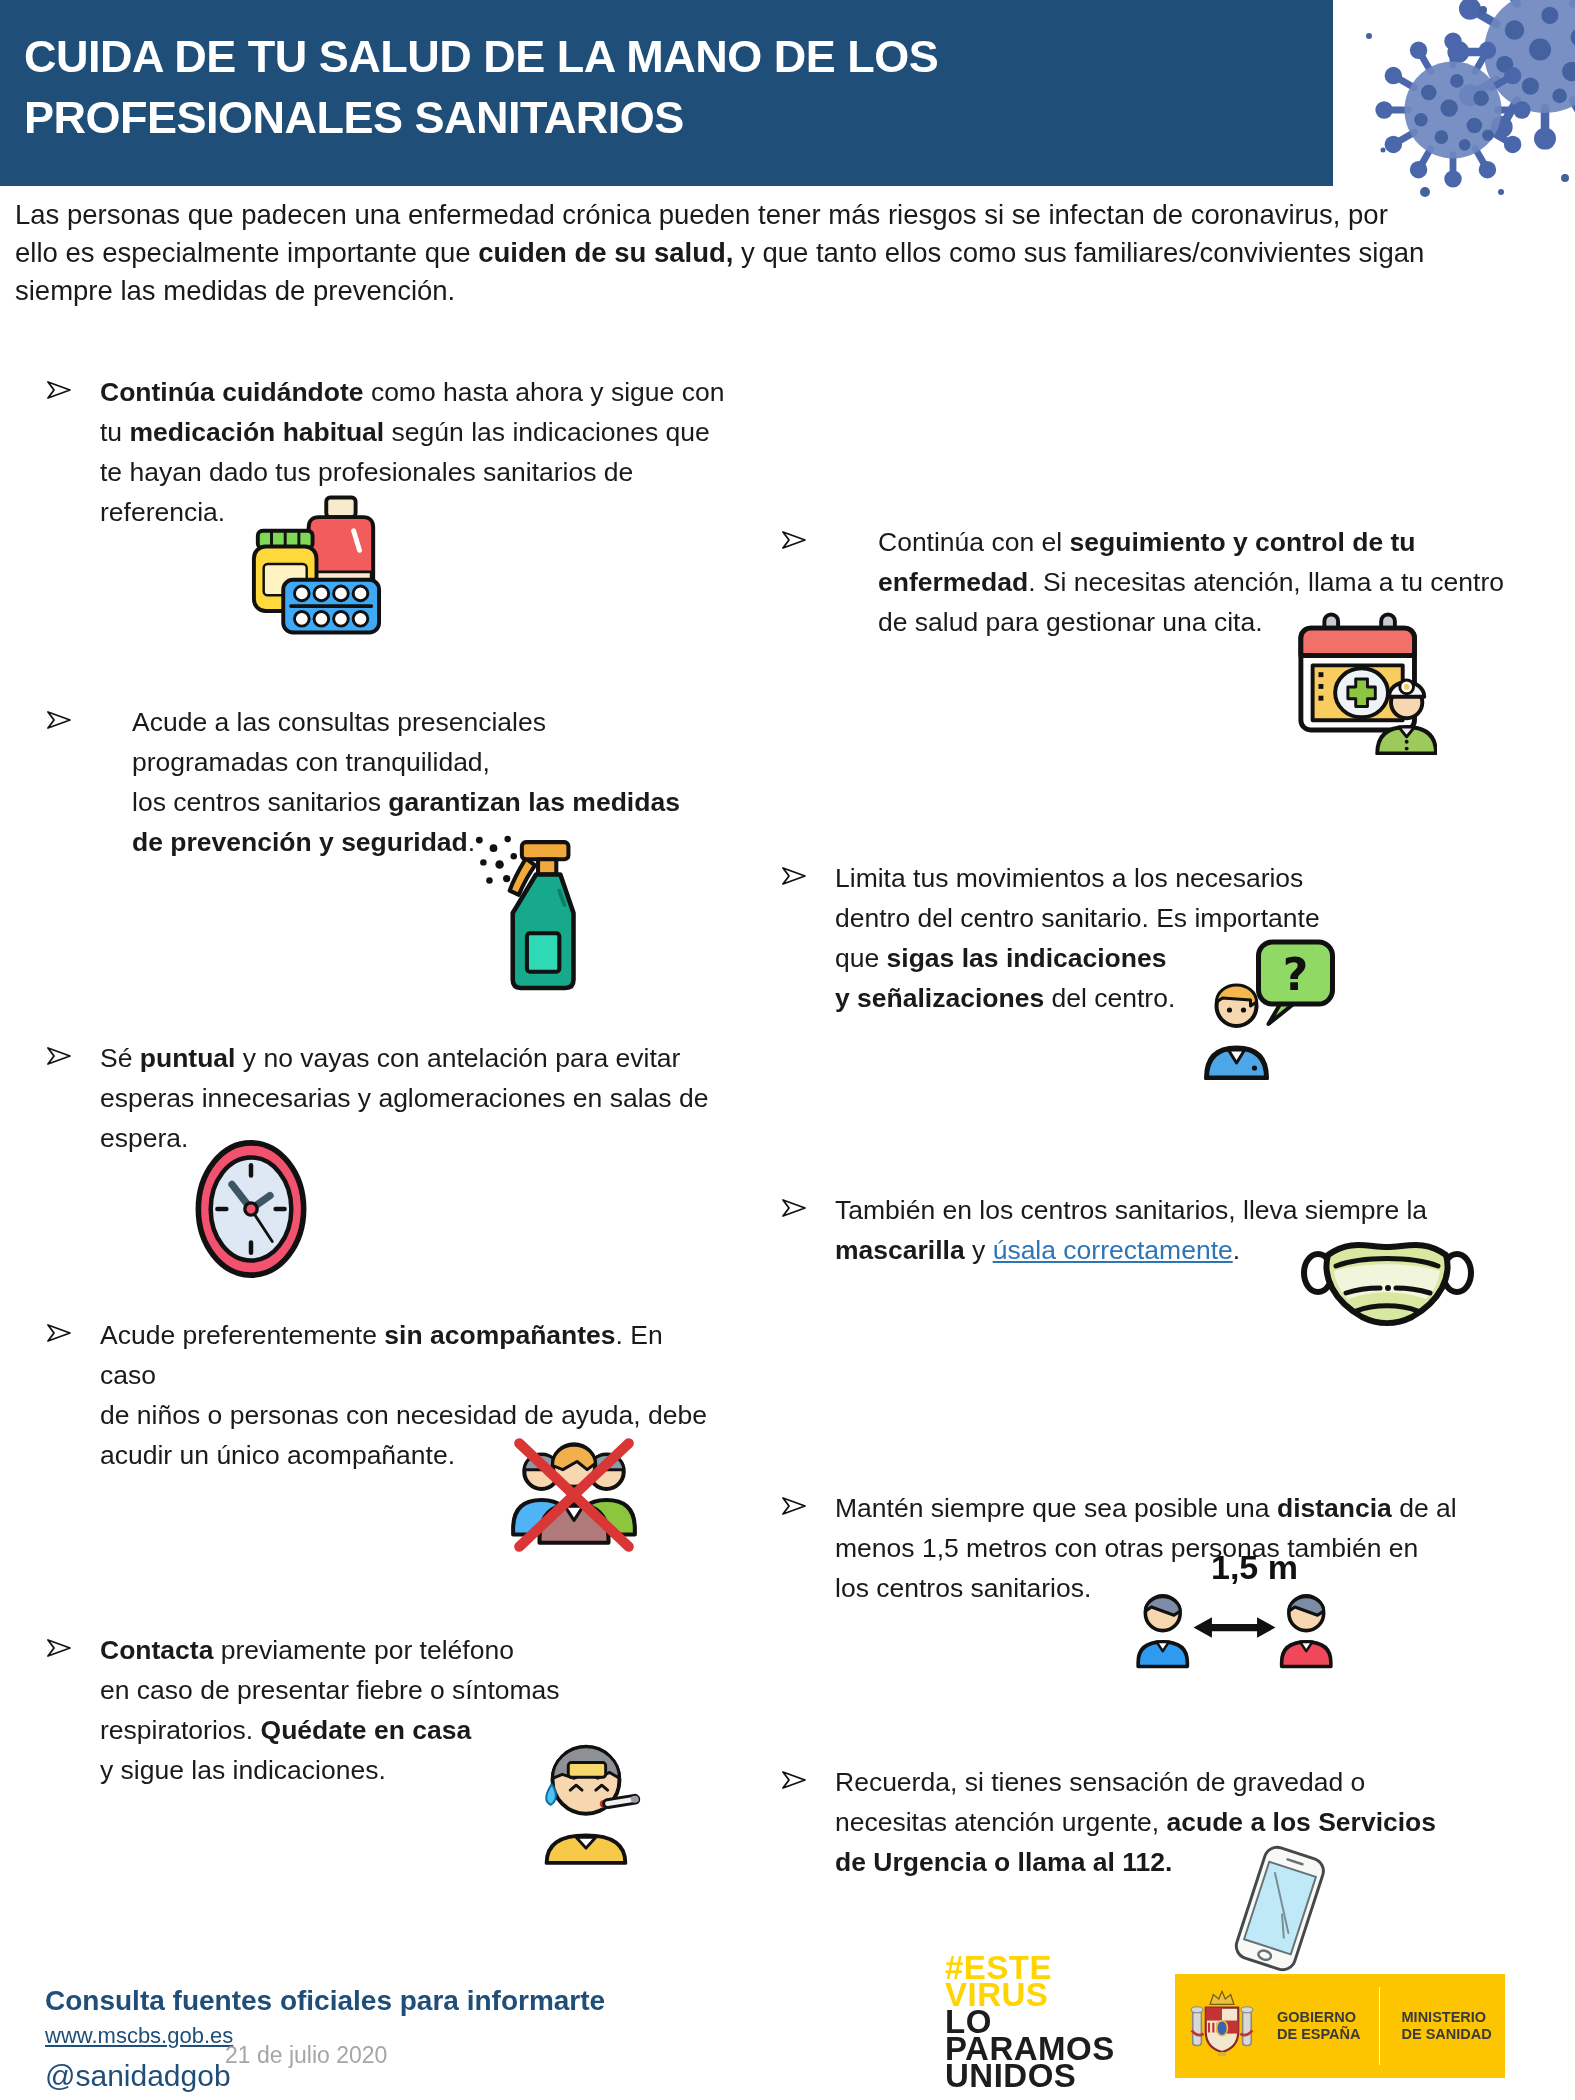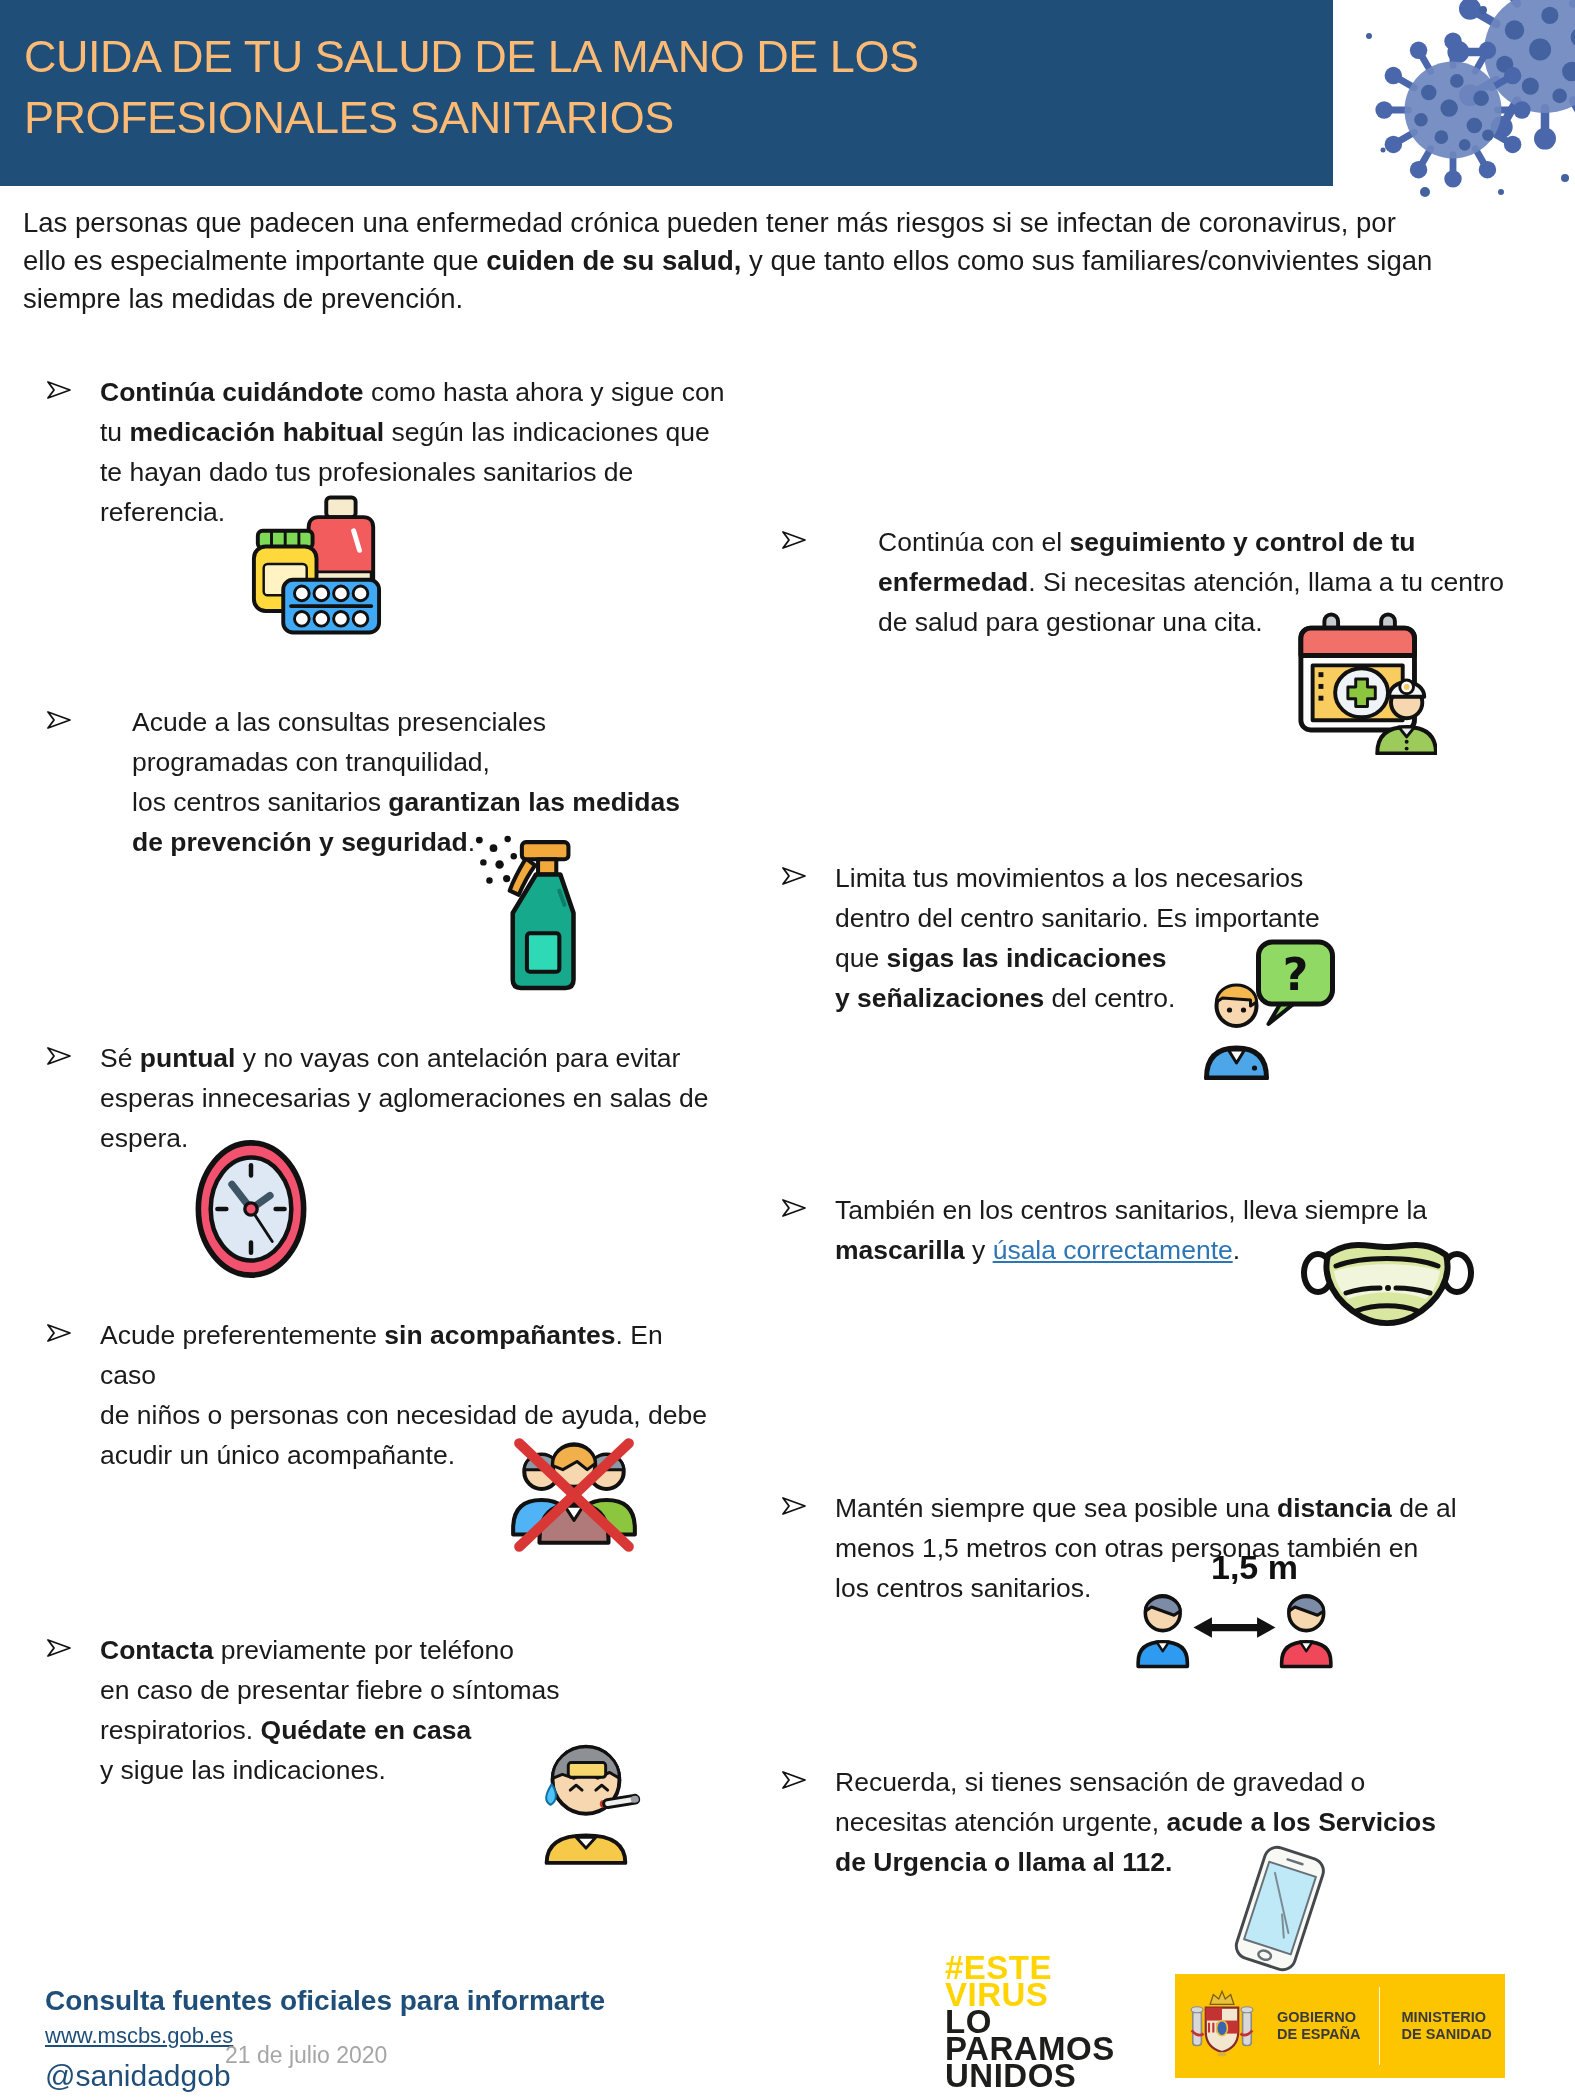--- a/index.html
+++ b/index.html
@@ -1,27 +1,27 @@
 <!DOCTYPE html>
 <html><head>
 <meta charset="utf-8">
 <style>
   html,body{margin:0;padding:0;background:#e8e8e8;}
   .page{position:relative;width:1575px;height:2100px;background:#ffffff;
         font-family:"Liberation Sans",sans-serif;color:#1a1a1a;overflow:hidden;margin:0 auto;}
 
   
   .hdr{position:absolute;left:0;top:0;width:1333px;height:186px;background:#1F4E79;}
-  .hdr h1{margin:0;padding:26px 0 0 24px;color:#fdba74;font-size:45px;line-height:61px;
-          font-weight:normal;letter-spacing:-0.5px;}
+  .hdr h1{margin:0;padding:26px 0 0 24px;color:#ffffff;font-size:45px;line-height:61px;
+          font-weight:bold;letter-spacing:-0.5px;}
   .virus-corner{position:absolute;right:0;top:0;width:242px;height:205px;}
 
   
   .intro{position:absolute;left:15px;top:196px;width:1548px;font-size:27.5px;line-height:38px;
-         white-space:pre-line;margin:8px;}
+         white-space:pre-line;margin:0;}
 
   
   .bullet{position:absolute;display:flex;align-items:flex-start;}
   .arrow{flex:0 0 55px;padding-top:7px;}
   .btext{margin:0;font-size:26.5px;line-height:40px;white-space:pre-line;}
   .btext b{font-weight:bold;}
   .icon{position:absolute;display:block;line-height:0;}
   .link{color:#2E75B6;text-decoration:underline;cursor:pointer;}
 
   #l1{left:45px;top:372px;width:680px;}   #l1 .icon{left:205px;top:120px;width:132px;}

